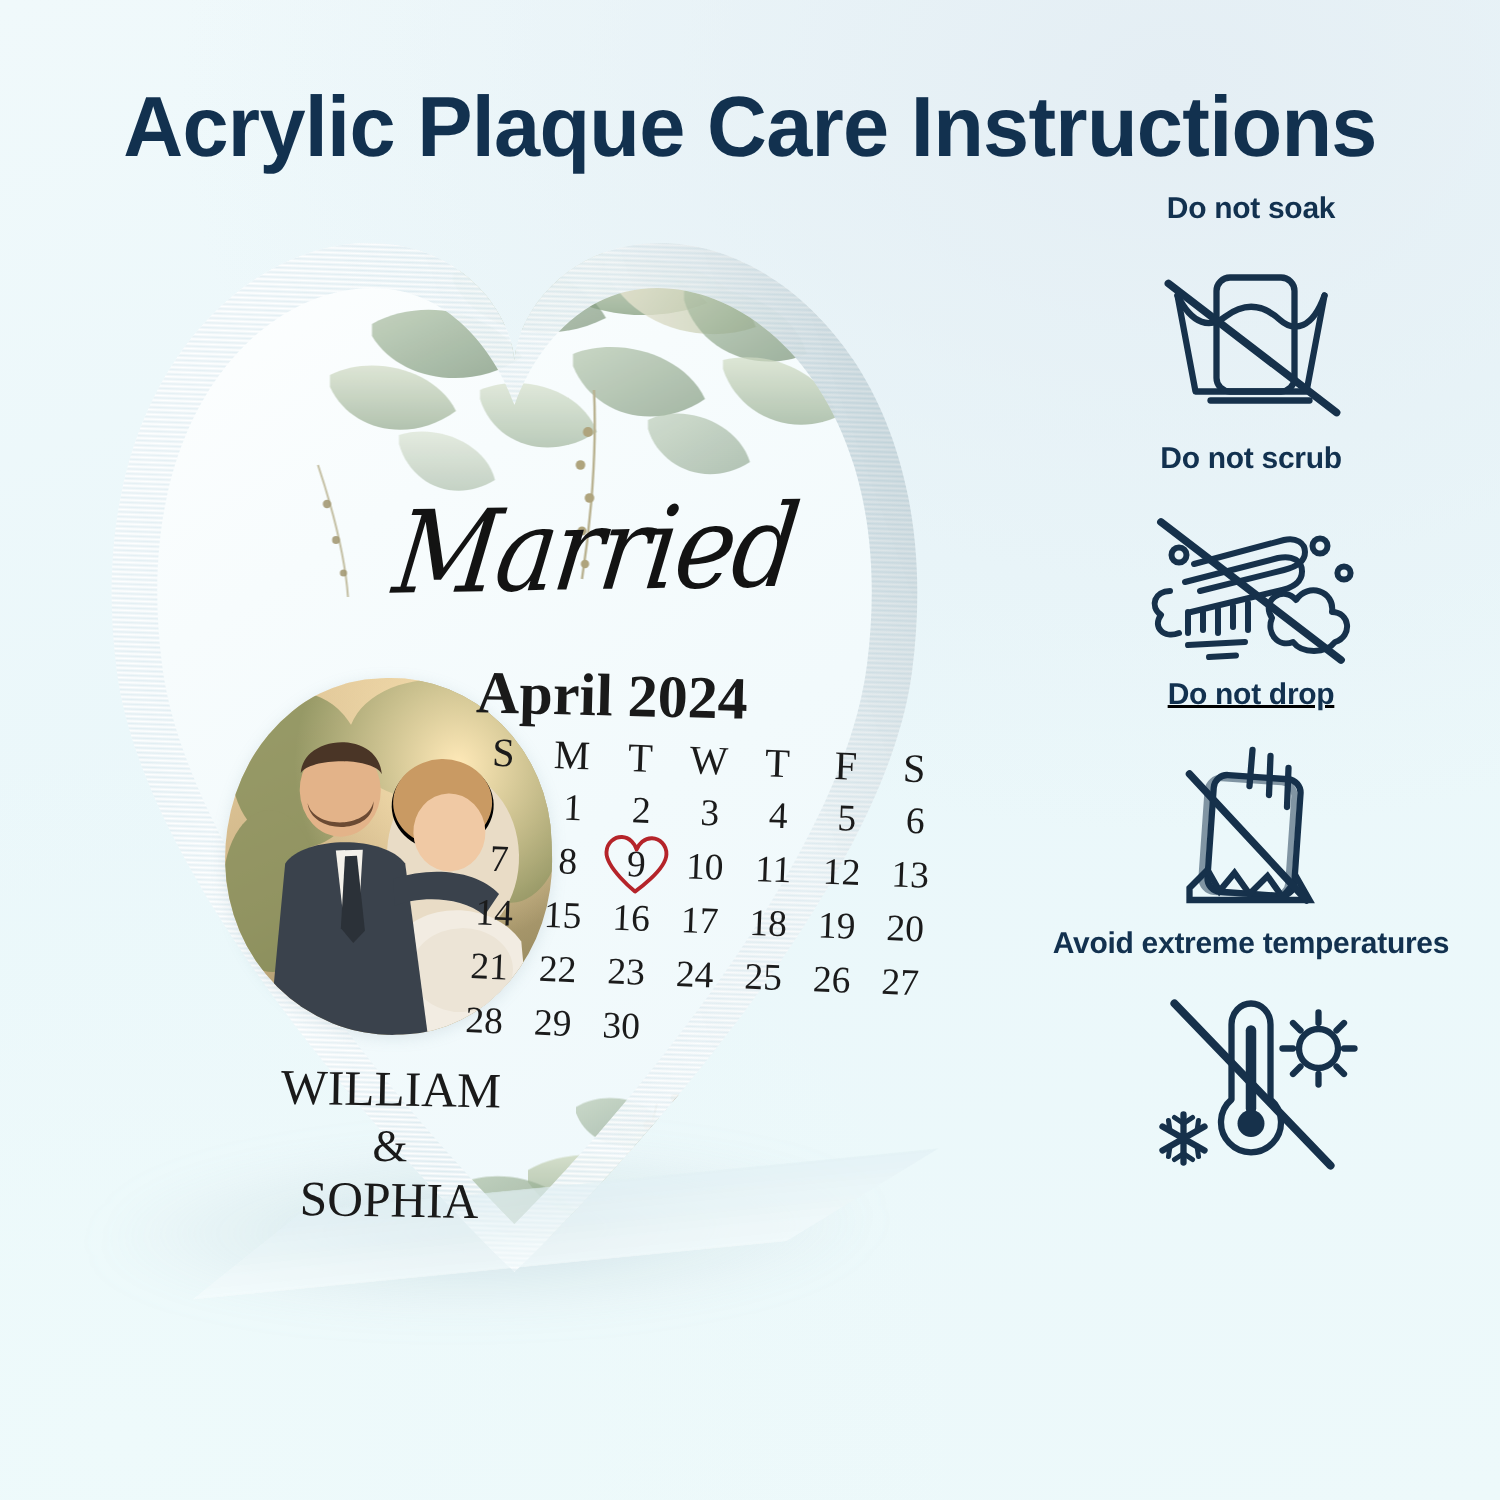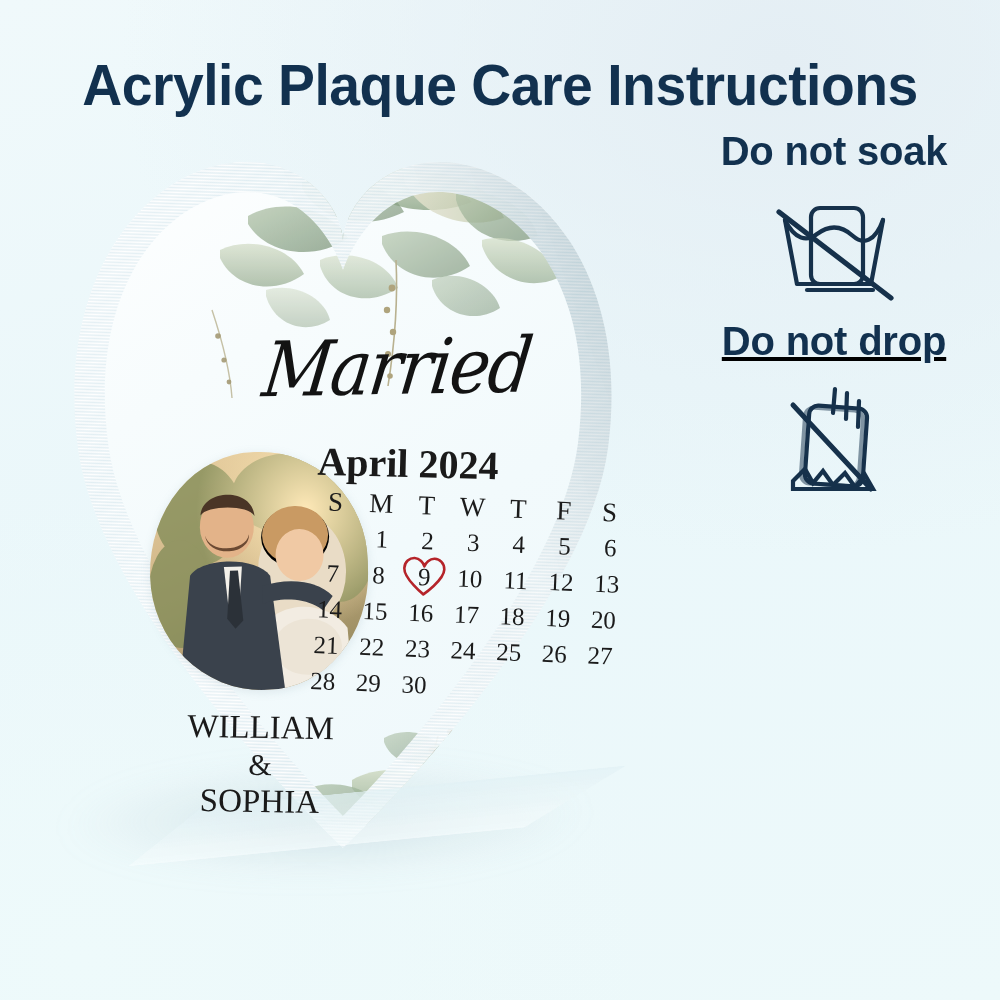--- a/index.html
+++ b/index.html
@@ -30,21 +30,21 @@
   
   .care-col {
     position: absolute;
     left: 668px; top: 128px;
     width: 332px;
   }
   .care-item { text-align: center; }
   .care-label {
     color: #12314f;
     font-weight: bold;
-    font-size: 40px;
+    font-size: 20px;
     line-height: 1.16;
     letter-spacing: -0.2px;
   }
   .care-icon { display: block; margin: 6px auto 0; }
 
   .ci-0 { margin-bottom: 10px; }
   .ci-1 { margin-bottom: 2px; }
   .ci-2 { margin-bottom: 6px; text-decoration: underline; }
 
   
@@ -392,28 +392,62 @@
       <g fill="none" stroke="#16314b" stroke-width="4.2" stroke-linecap="round" stroke-linejoin="round">
         <path d="M36,40 L48,104 L122,104 L134,40"></path>
         <path d="M36,40 C46,60 58,62 68,54 C80,45 92,45 104,56 C114,65 126,62 134,40"></path>
         <rect x="62" y="28" width="52" height="76" rx="9"></rect>
         <path d="M58,110 L124,110"></path>
         <path d="M30,32 L142,118" stroke-width="5.2"></path>
       </g>
     </svg>
   </div>
 
+  <div class="care-item ci-1">
+    <div class="care-label">Do not scrub</div>
+    <svg class="care-icon" width="180" height="126" viewBox="0 0 180 126">
+      <g fill="none" stroke="#16314b" stroke-width="4" stroke-linecap="round" stroke-linejoin="round">
+        <path d="M52,52 L112,36 C120,34 126,38 126,44 C126,50 120,54 112,56 L56,70"></path>
+        <path d="M46,64 L108,48 C118,46 124,50 124,57 C124,64 118,68 108,70 L50,84"></path>
+        <path d="M48,84 L48,98 M58,84 L58,96 M68,82 L68,98 M78,80 L78,94 M88,78 L88,96"></path>
+        <path d="M48,106 L86,104 M62,114 L80,113"></path>
+        <path d="M36,70 C26,70 22,80 30,86 C24,94 32,102 42,98"></path>
+        <path d="M104,88 C96,76 112,66 120,76 C128,64 146,70 144,84 C156,84 158,100 146,104 C140,112 124,112 118,104 C108,108 100,98 104,88 Z"></path>
+        <circle cx="42" cy="46" r="5"></circle>
+        <circle cx="136" cy="40" r="5"></circle>
+        <circle cx="152" cy="58" r="4.4"></circle>
+        <path d="M30,24 L150,116" stroke-width="5.2"></path>
+      </g>
+    </svg>
+  </div>
 
   <div class="care-item ci-2">
     <div class="care-label">Do not drop</div>
     <svg class="care-icon" width="170" height="130" viewBox="0 0 170 130">
       <g fill="none" stroke="#16314b" stroke-width="4.2" stroke-linecap="round" stroke-linejoin="round">
         <path d="M86,18 L84,42 M98,22 L97,48 M110,30 L109,56"></path>
         <rect x="58" y="36" width="58" height="78" rx="9" transform="rotate(4 87 75)"></rect>
         <rect x="54" y="38" width="58" height="76" rx="9" transform="rotate(4 83 76)" opacity="0.5"></rect>
         <path d="M44,110 L56,98 L64,112 L74,100 L84,114 L96,102 L106,116 L116,104 L124,118 L44,118 Z" stroke-linejoin="miter"></path>
         <path d="M44,34 L122,118" stroke-width="5"></path>
       </g>
     </svg>
   </div>
 
+  <div class="care-item">
+    <div class="care-label">Avoid extreme temperatures</div>
+    <svg class="care-icon" width="178" height="136" viewBox="0 0 178 136">
+      <g fill="none" stroke="#16314b" stroke-width="4.2" stroke-linecap="round" stroke-linejoin="round">
+        <path d="M76,36 C76,28 82,22 89,22 C96,22 102,28 102,36 L102,86 A20,20 0 1 1 76,86 Z"></path>
+        <path d="M89,40 L89,92" stroke-width="7"></path>
+        <circle cx="89" cy="102" r="9" fill="#16314b" stroke="none"></circle>
+        <circle cx="134" cy="52" r="13"></circle>
+        <path d="M134,28 L134,35 M134,69 L134,76 M110,52 L117,52 M151,52 L158,52
+                 M117,35 L122,40 M146,64 L151,69 M151,35 L146,40 M122,64 L117,69"></path>
+        <path d="M44,96 L44,128 M30,104 L58,120 M30,120 L58,104"></path>
+        <path d="M44,102 L38,98 M44,102 L50,98 M44,122 L38,126 M44,122 L50,126
+                 M35,107 L34,100 M53,117 L54,124 M53,107 L54,100 M35,117 L34,124" stroke-width="3.4"></path>
+        <path d="M38,22 L142,130" stroke-width="5.4"></path>
+      </g>
+    </svg>
+  </div>
 
 </div>
 
 </body></html>

